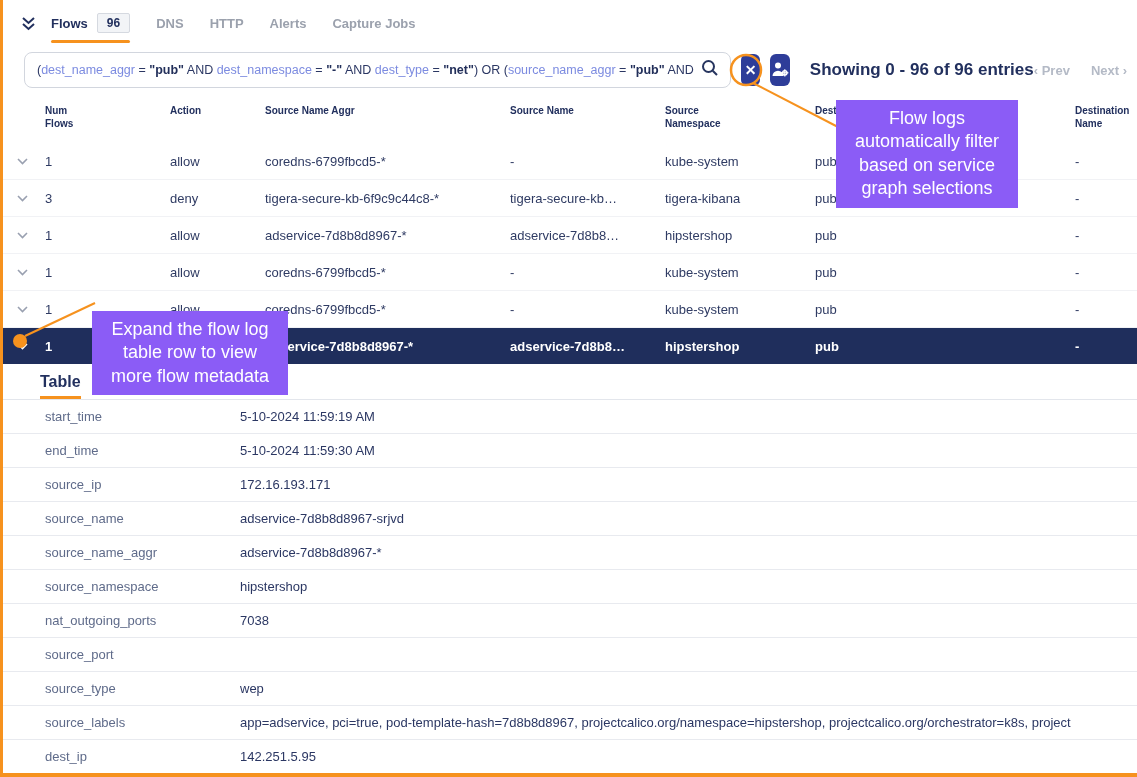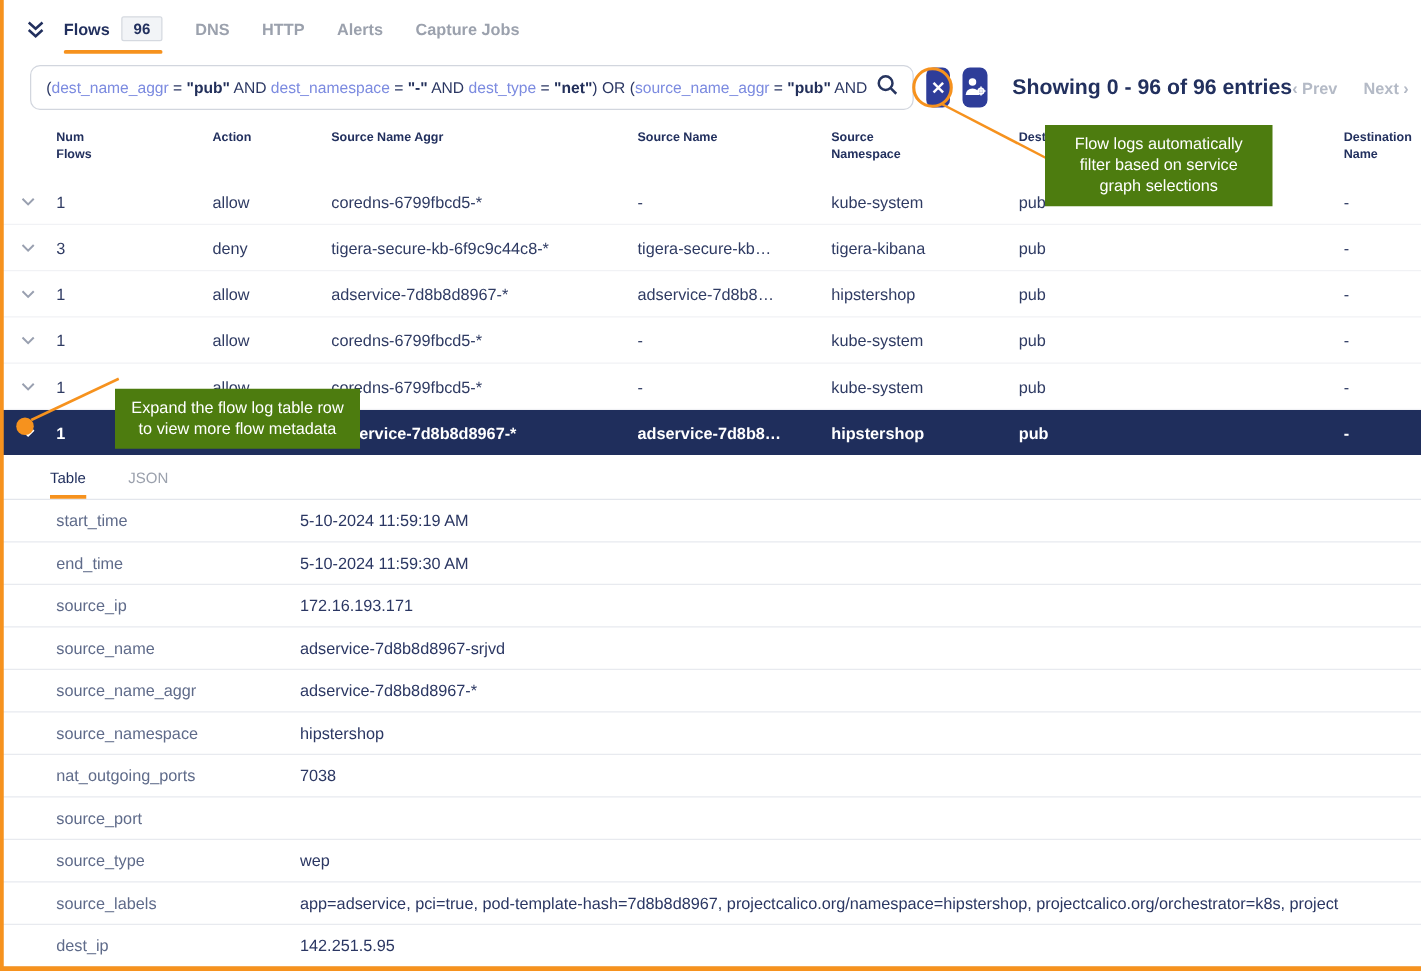--- a/index.html
+++ b/index.html
@@ -52,33 +52,33 @@
   .thead .w-ns   { display:inline-block; max-width:84px; }
   .thead .w-dest { display:inline-block; max-width:84px; }
   .frow { height:37px; font-size:13px; color:#2f3b63; border-bottom:1px solid #f1f2f5; cursor:pointer; }
   .frow .cell { white-space:nowrap; overflow:hidden; padding-right:10px; }
   .chev { display:flex; justify-content:center; align-items:center; }
   .frow.selected { background:#1f2e5c; color:#ffffff; font-weight:600; border-bottom:none; height:36px; }
 
   
   .detail-tabs { display:flex; gap:34px; padding-left:40px; height:36px; align-items:center;
                  border-bottom:1px solid #e3e6ec; }
-  .dtab { position:relative; height:100%; display:flex; align-items:center; font-size:12px;
-          font-weight:normal; color:#9ba1ad; cursor:pointer; }
+  .dtab { position:relative; height:100%; display:flex; align-items:center; font-size:16px;
+          font-weight:bold; color:#9ba1ad; cursor:pointer; }
   .dtab.active { color:#22305e; }
   .dtab.active::after { content:""; position:absolute; left:0; right:0; bottom:0; height:3px;
                         background:#f6921e; }
   .kv { display:grid; grid-template-columns:195px 1fr; align-items:center; height:34px;
         padding-left:45px; border-bottom:1px solid #e8eaef; font-size:13px; }
   .kv .k { color:#5f6b8a; }
   .kv .v { color:#2b3763; white-space:nowrap; overflow:hidden; padding-right:4px; }
 
   
   .anno-svg { position:absolute; left:0; top:0; z-index:55; pointer-events:none; }
-  .tip { position:absolute; background:#4d7c0f; color:#fff; font-size:13px; line-height:1.3;
+  .tip { position:absolute; background:#8b5cf6; color:#fff; font-size:18px; line-height:1.3;
          text-align:center; padding:7px 10px; z-index:56; }
   .tip-filter { left:836px; top:100px; width:182px; }
   .tip-expand { left:92px;  top:263px; width:196px;margin-top:48px; }
 </style>
 </head>
 <body>
 
 <div class="edge-left"></div>
 <div class="edge-bottom"></div>
 

